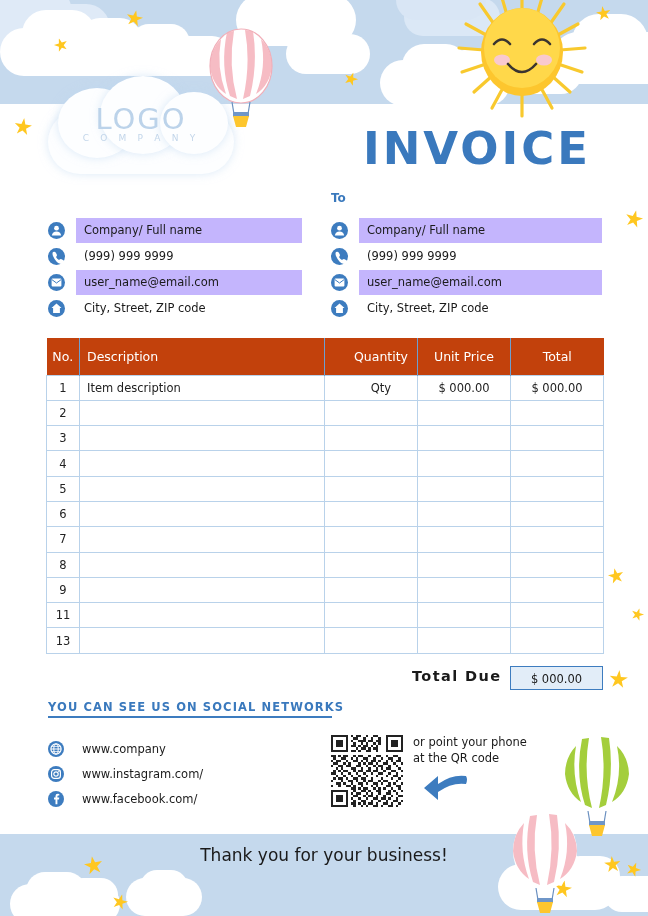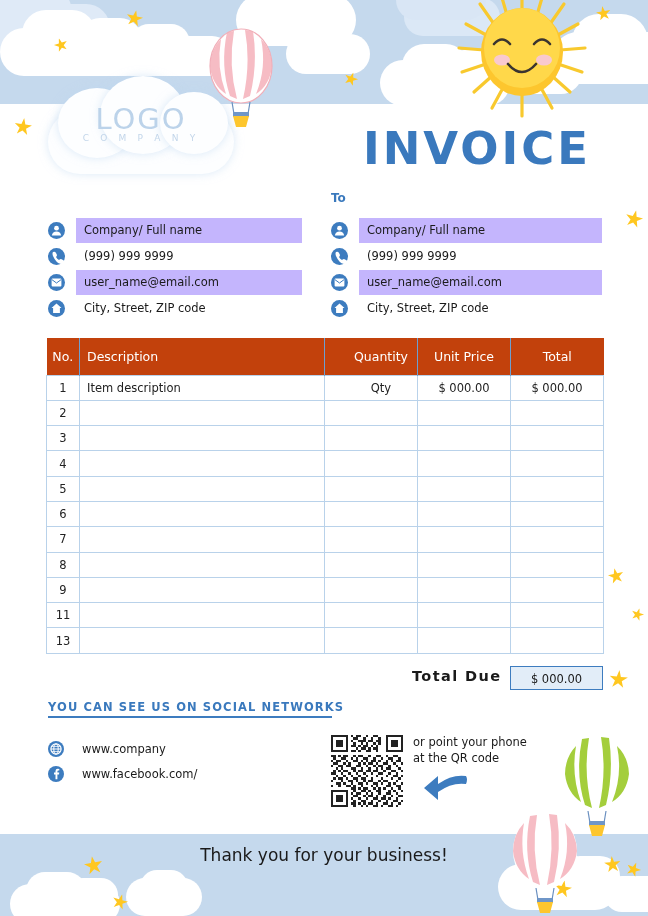--- a/index.html
+++ b/index.html
@@ -516,20 +516,30 @@
       <span class="social-icon">
         <svg viewBox="0 0 16 16" width="16" height="16">
             <circle cx="8" cy="8" r="5.1" fill="none" stroke="#fff" stroke-width="1.2"></circle>
             <ellipse cx="8" cy="8" rx="2.2" ry="5.1" fill="none" stroke="#fff" stroke-width="1"></ellipse>
             <line x1="3" y1="8" x2="13" y2="8" stroke="#fff" stroke-width="1"></line>
             <line x1="3.8" y1="5.4" x2="12.2" y2="5.4" stroke="#fff" stroke-width=".8"></line>
             <line x1="3.8" y1="10.6" x2="12.2" y2="10.6" stroke="#fff" stroke-width=".8"></line>
           </svg>
       </span>
       <span class="social-text">www.company</span>
+    </div>
+    <div class="social-row">
+      <span class="social-icon">
+        <svg viewBox="0 0 16 16" width="16" height="16">
+            <rect x="3.6" y="3.6" width="8.8" height="8.8" rx="2.6" fill="none" stroke="#fff" stroke-width="1.2"></rect>
+            <circle cx="8" cy="8" r="2.2" fill="none" stroke="#fff" stroke-width="1.2"></circle>
+            <circle cx="10.8" cy="5.2" r=".75" fill="#fff"></circle>
+          </svg>
+      </span>
+      <span class="social-text">www.instagram.com/</span>
     </div>
     <div class="social-row">
       <span class="social-icon">
         <svg viewBox="0 0 16 16" width="16" height="16">
             <path d="M9.4 13.2 l0 -4.7 l1.6 0 l0.25 -1.9 l-1.85 0 l0 -1.2 q0 -0.8 1 -0.8 l0.9 0 l0 -1.7 q-0.5 -0.1 -1.5 -0.1 q-2.3 0 -2.3 2.2 l0 1.6 l-1.5 0 l0 1.9 l1.5 0 l0 4.7z" fill="#fff"></path>
           </svg>
       </span>
       <span class="social-text">www.facebook.com/</span>
     </div>
   </div>

